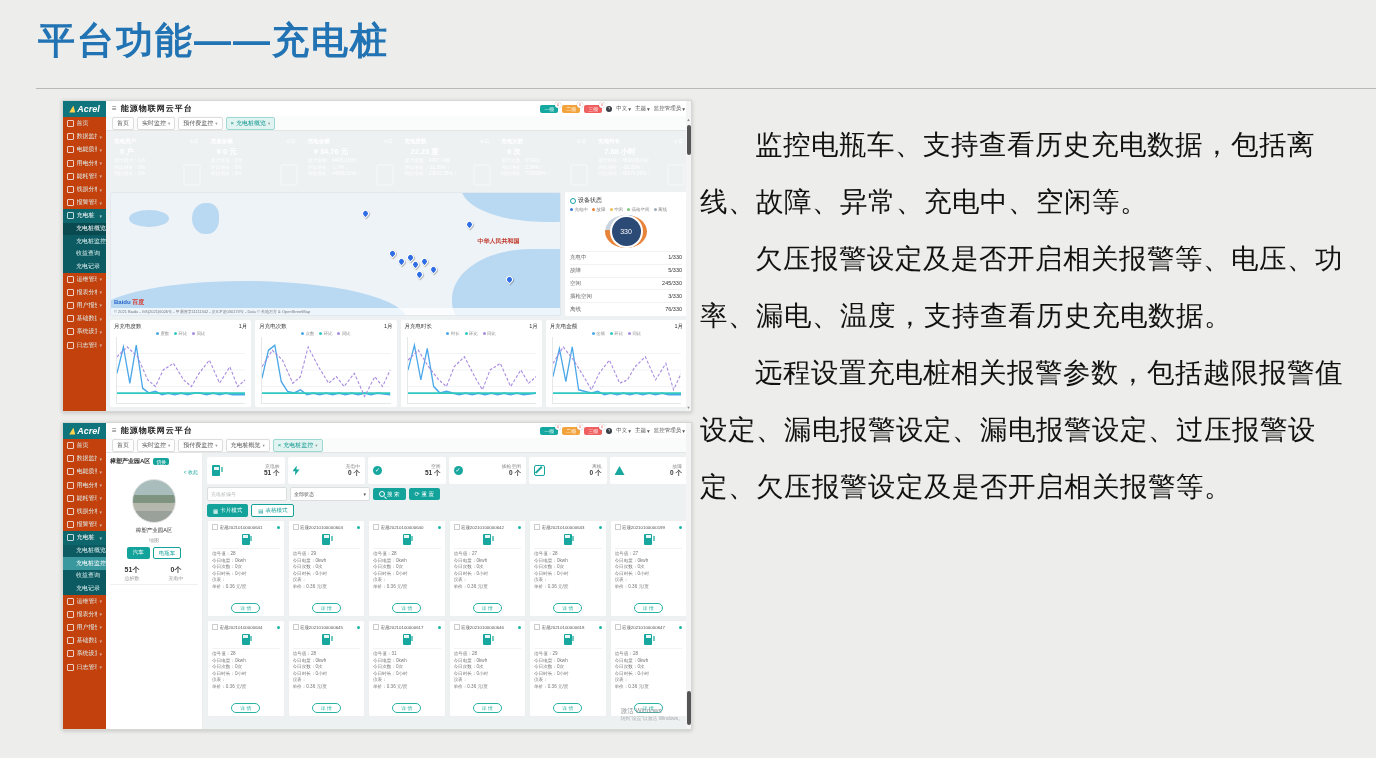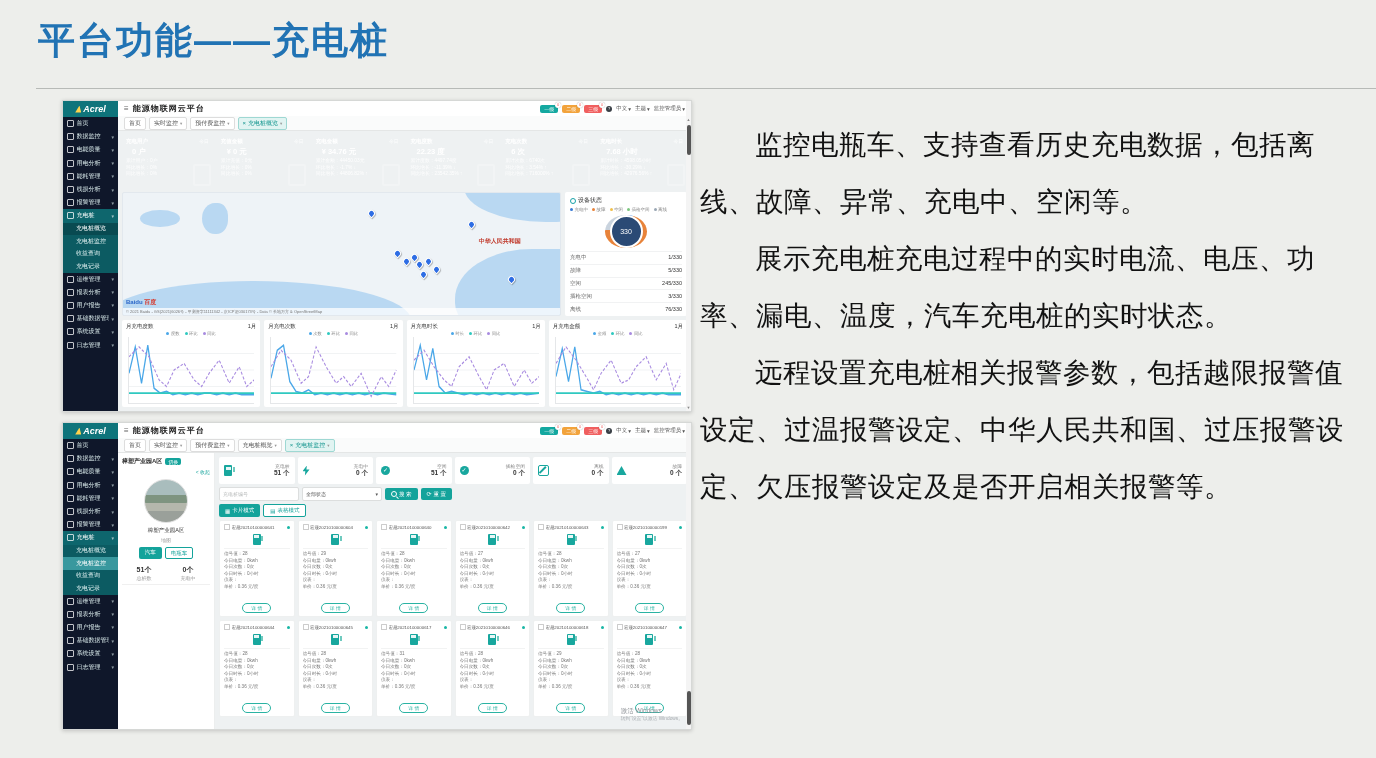--- a/index.html
+++ b/index.html
@@ -8,21 +8,21 @@
   .slide-title{position:absolute;left:38px;top:16px;font-size:37px;font-weight:bold;
     color:#2173b4;letter-spacing:2px;}
   .rule{position:absolute;left:36px;right:0;top:88px;border-top:1px solid #b7bab7;}
   .text-col{position:absolute;left:700px;top:116px;width:668px;font-size:27.5px;
     line-height:57px;color:#121212;}
   .text-col p{margin:0;text-indent:2em;letter-spacing:.5px;}
   
   .shot{position:absolute;left:62px;width:628px;background:#fff;border:1px solid #d6d8d6;
     box-shadow:0 1px 4px rgba(0,0,0,.18);display:flex;overflow:hidden;}
   #shot1{top:100px;height:310px;} #shot2{top:422px;height:306px;}
-  .sidebar{width:55px;background:#0f172a;color:#dff0f0;flex-shrink:0;font-size:6px;overflow:hidden;}
+  .sidebar{width:43px;background:#c2410c;color:#dff0f0;flex-shrink:0;font-size:6px;overflow:hidden;}
   .logo{height:16px;display:flex;align-items:center;justify-content:center;gap:2px;
     color:#fff;font-weight:bold;font-style:italic;font-size:9px;background:#0f747b;}
   .sail{width:6px;height:7px;background:#ffd24d;clip-path:polygon(0 100%,100% 100%,70% 0);}
   .mi{display:flex;align-items:center;gap:2.5px;padding:0 4px;height:13.2px;white-space:nowrap;}
   .mi .ic{width:5px;height:5px;border:1px solid rgba(255,255,255,.75);border-radius:1px;flex-shrink:0;}
   .mi .lb{flex:1;overflow:hidden;}
   .mi .ch{font-size:5px;opacity:.6;}
   .menu-top .mi:first-child .ch{visibility:hidden;}
   .menu-top .mi:last-child{background:#0e666d;color:#fff;}
   .submenu{background:#0c5b62;}
@@ -173,22 +173,22 @@
   .vscroll .arr{position:absolute;right:0;width:5px;font-size:4px;color:#888;text-align:center;}
 </style>
 </head>
 <body>
 
 <div class="slide-title">平台功能——充电桩</div>
 <div class="rule"></div>
 
 <div class="text-col">
   <p>监控电瓶车、支持查看历史充电数据，包括离线、故障、异常、充电中、空闲等。</p>
-  <p>展示充电桩充电过程中的实时电流、电压、功率、漏电、温度，汽车充电桩的实时状态。</p>
-  <p>远程设置充电桩相关报警参数，包括越限报警值设定、过温报警设定、中华人民共和国、过压报警设定、欠压报警设定及是否开启相关报警等。</p>
+  <p>欠压报警设定及是否开启相关报警等、电压、功率、漏电、温度，支持查看历史充电数据。</p>
+  <p>远程设置充电桩相关报警参数，包括越限报警值设定、漏电报警设定、漏电报警设定、过压报警设定、欠压报警设定及是否开启相关报警等。</p>
 </div>
 
 <div class="shot" id="shot1">
   <div class="sidebar">
     <div class="logo">
       <span class="sail"></span>
       <span>Acrel</span>
     </div>
     <div class="menu-top">
         <div class="mi">

